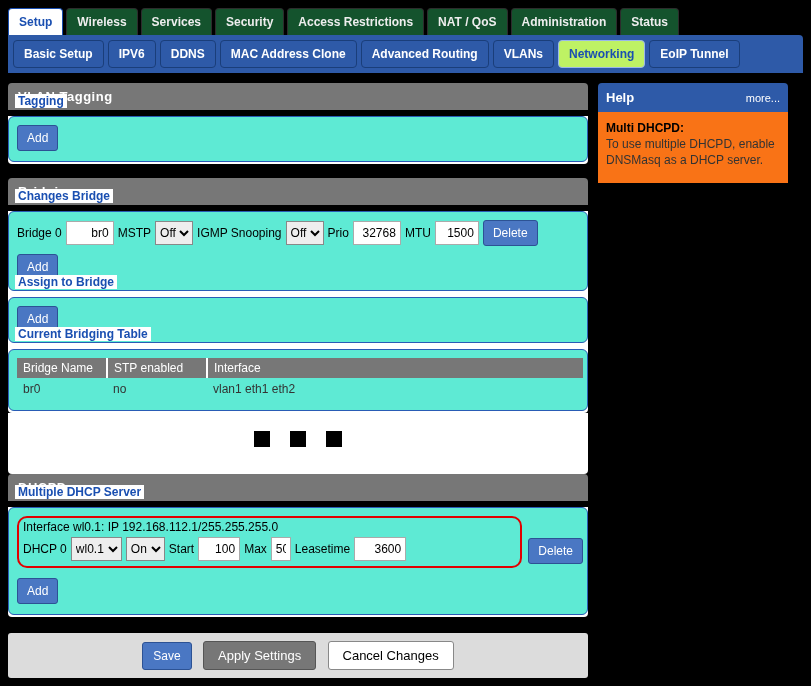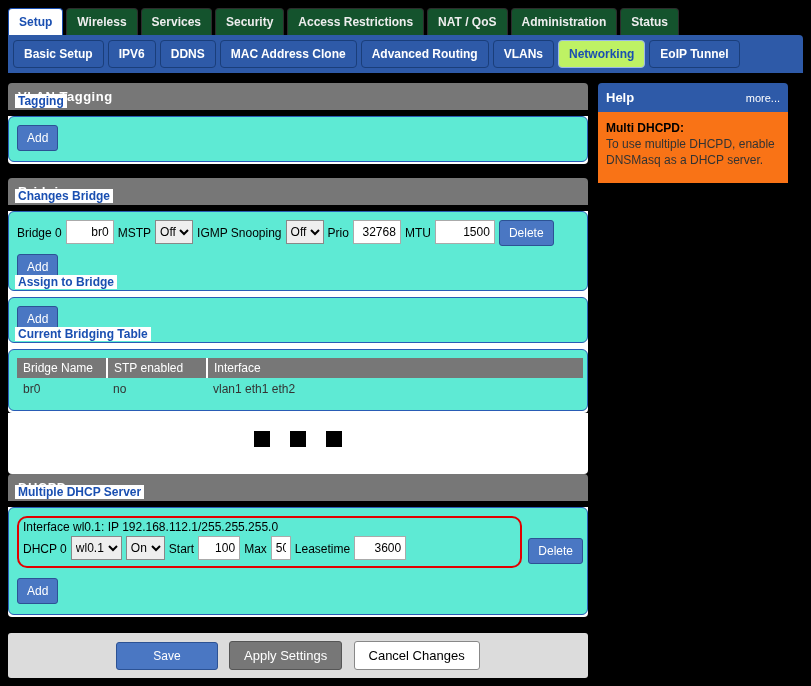--- a/index.html
+++ b/index.html
@@ -128,21 +128,21 @@
     color: #000;
     border: 1px solid #888;
     border-radius: 3px;
     padding: 6px 14px;
     font-size: 13px;
     cursor: pointer;
   }
 
   .row-inline {
     display: flex;
-    align-items: flex-start;
+    align-items: center;
     gap: 4px;
     flex-wrap: nowrap;
     line-height: 26px;
   }
   .txt-in {
     border: 1px solid #aaa;
     height: 24px;
     padding: 0 4px;
     text-align: right;
     font-size: 12px;
@@ -269,21 +269,21 @@
           <div class="row-inline">
             <span>Bridge 0</span>
             <input class="txt-in" style="width: 48px;" value="br0">
             <span>MSTP</span>
             <select class="sel"><option>Off</option></select>
             <span>IGMP Snooping</span>
             <select class="sel"><option>Off</option></select>
             <span>Prio</span>
             <input class="txt-in" style="width: 48px;" value="32768">
             <span>MTU</span>
-            <input class="txt-in" style="width: 60px;" value="1500">
+            <input class="txt-in" style="width: 44px;" value="1500">
             <button class="btn-blue">Delete</button>
           </div>
           <div style="margin-top:8px;">
             <button class="btn-blue">Add</button>
           </div>
         </div>
 
         <div class="fieldset fs-wrap">
           <span class="fs-title">Assign to Bridge</span>
           <button class="btn-blue">Add</button>
@@ -339,21 +339,21 @@
             <button class="btn-blue" style="margin-top:22px;">Delete</button>
           </div>
 
           <div style="margin-top:10px;">
             <button class="btn-blue">Add</button>
           </div>
         </div>
       </div>
 
       <div class="action-bar">
-        <button class="btn-blue" style="padding:6px 36px;">Save</button>
+        <button class="btn-blue" style="padding:6px 10px;">Save</button>
         <button class="btn-grey">Apply Settings</button>
         <button class="btn-white">Cancel Changes</button>
       </div>
     </div>
 
     <div class="col-help">
       <div class="help-head">
         <span>Help</span>
         <a>more...</a>
       </div>

